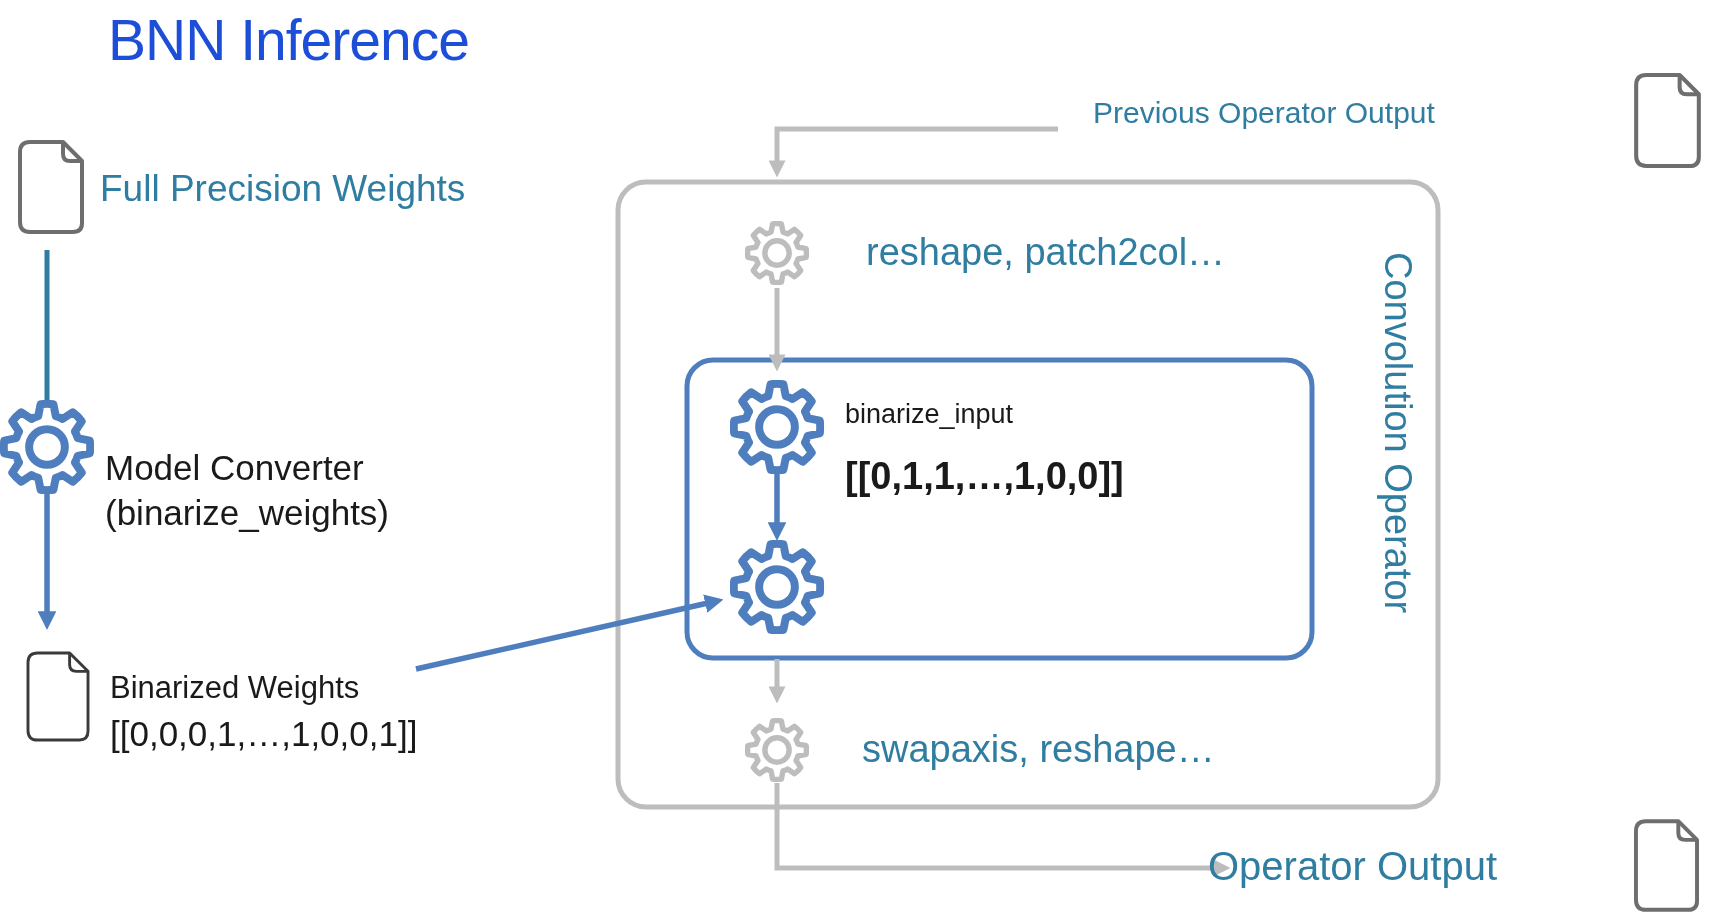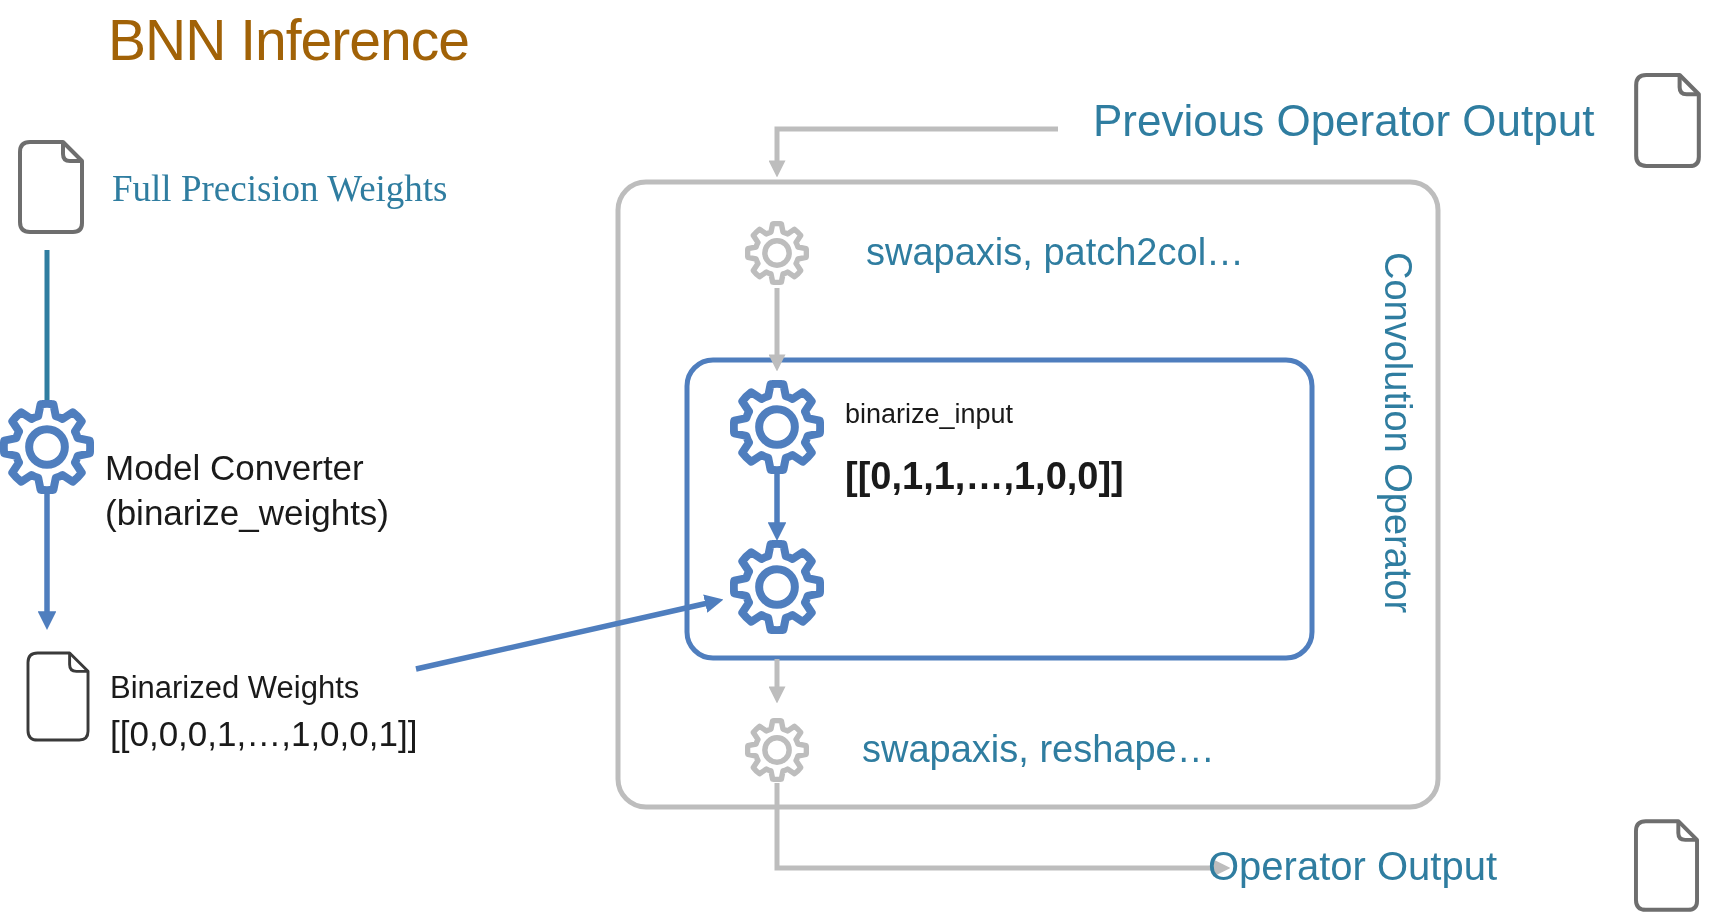--- a/index.html
+++ b/index.html
@@ -8,27 +8,27 @@
   }
   html,body{margin:0;padding:0;background:#fff;}
   #stage{
     position:relative; width:1723px; height:922px; overflow:hidden;
     background:#fff; font-family:"Liberation Sans", sans-serif;
   }
   #wires{position:absolute; left:0; top:0;}
   .label{position:absolute; white-space:nowrap; line-height:1.15;}
   .teal{color:var(--teal);}
   .ink{color:var(--ink);}
-  .title{left:108px; top:8px; font-size:57px; letter-spacing:-1px; color:#a16207;}
-  .fpw{left:112px; top:168px; font-size:37px;font-family:Liberation Serif, serif;}
+  .title{left:108px; top:8px; font-size:57px; letter-spacing:-1px; color:#1d4ed8;}
+  .fpw{left:100px; top:168px; font-size:37px;}
   .mc1{left:105px; top:448px; font-size:35px;}
   .mc2{left:105px; top:493px; font-size:35px;}
   .bw1{left:110px; top:670px; font-size:31px;}
   .bw2{left:110px; top:714px; font-size:35px;}
-  .prev-out{left:1093px; top:96px; font-size:44px;}
+  .prev-out{left:1093px; top:96px; font-size:30px;}
   .op-out{left:1208px; top:843px; font-size:40px;}
   .prepare{left:866px; top:231px; font-size:38px;}
   .bi1{left:845px; top:399px; font-size:27px;}
   .bi2{left:845px; top:455px; font-size:38px;font-weight:bold;}
   .xnor{left:843px; top:566px; font-size:40px;}
   .swap{left:862px; top:728px; font-size:38px;}
   .conv-label{
     left:1374px; top:252px; height:420px; font-size:38px; line-height:48px;
     writing-mode:vertical-rl;
   }
@@ -94,18 +94,18 @@
 
   <div class="label teal fpw">Full Precision Weights</div>
   <div class="label ink mc1">Model Converter</div>
   <div class="label ink mc2">(binarize_weights)</div>
   <div class="label ink bw1">Binarized Weights</div>
   <div class="label ink bw2">[[0,0,0,1,…,1,0,0,1]]</div>
 
   <div class="label teal prev-out">Previous Operator Output</div>
   <div class="label teal op-out">Operator Output</div>
 
-  <div class="label teal prepare">swapaxis, patch2col…</div>
+  <div class="label teal prepare">reshape, patch2col…</div>
   <div class="label ink bi1">binarize_input</div>
   <div class="label ink bi2">[[0,1,1,…,1,0,0]]</div>
   <div class="label teal swap">swapaxis, reshape…</div>
   <div class="label teal conv-label">Convolution Operator</div>
 </div>
 
 </body></html>

